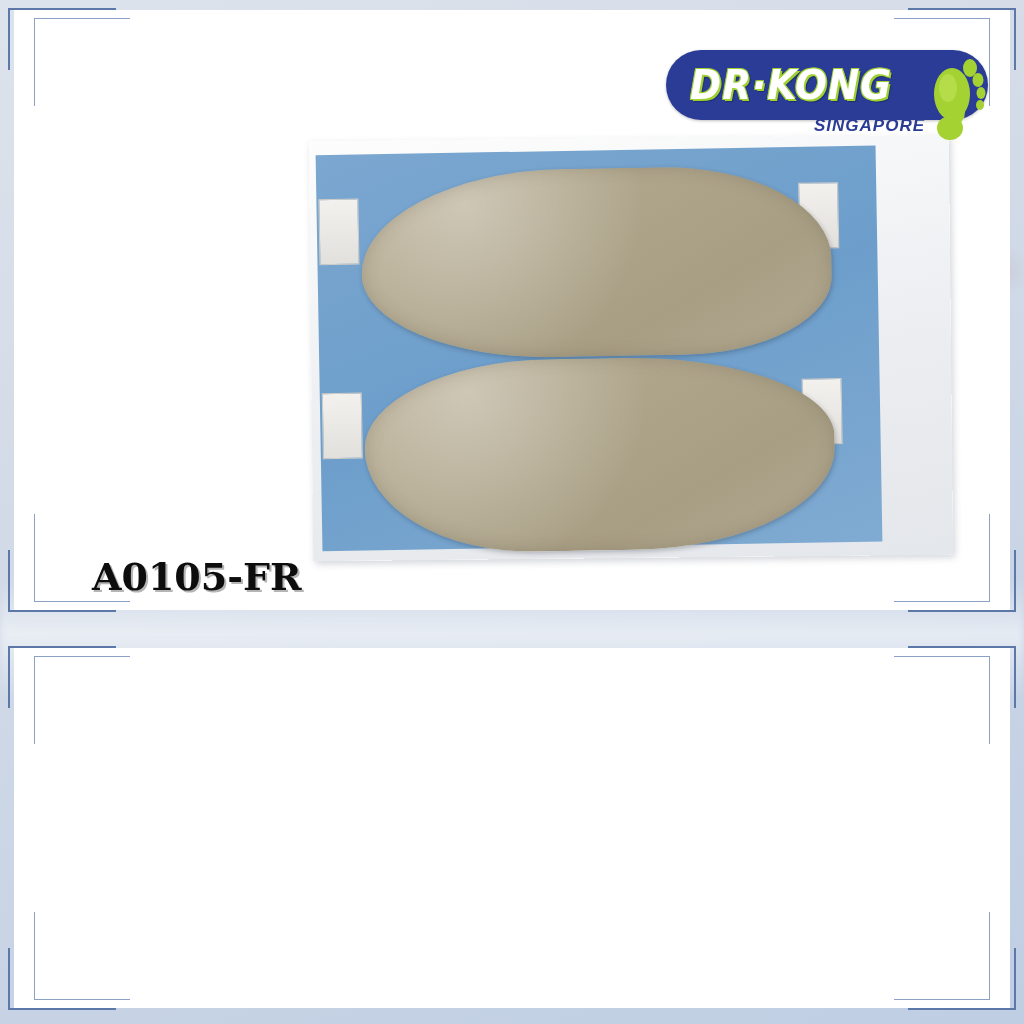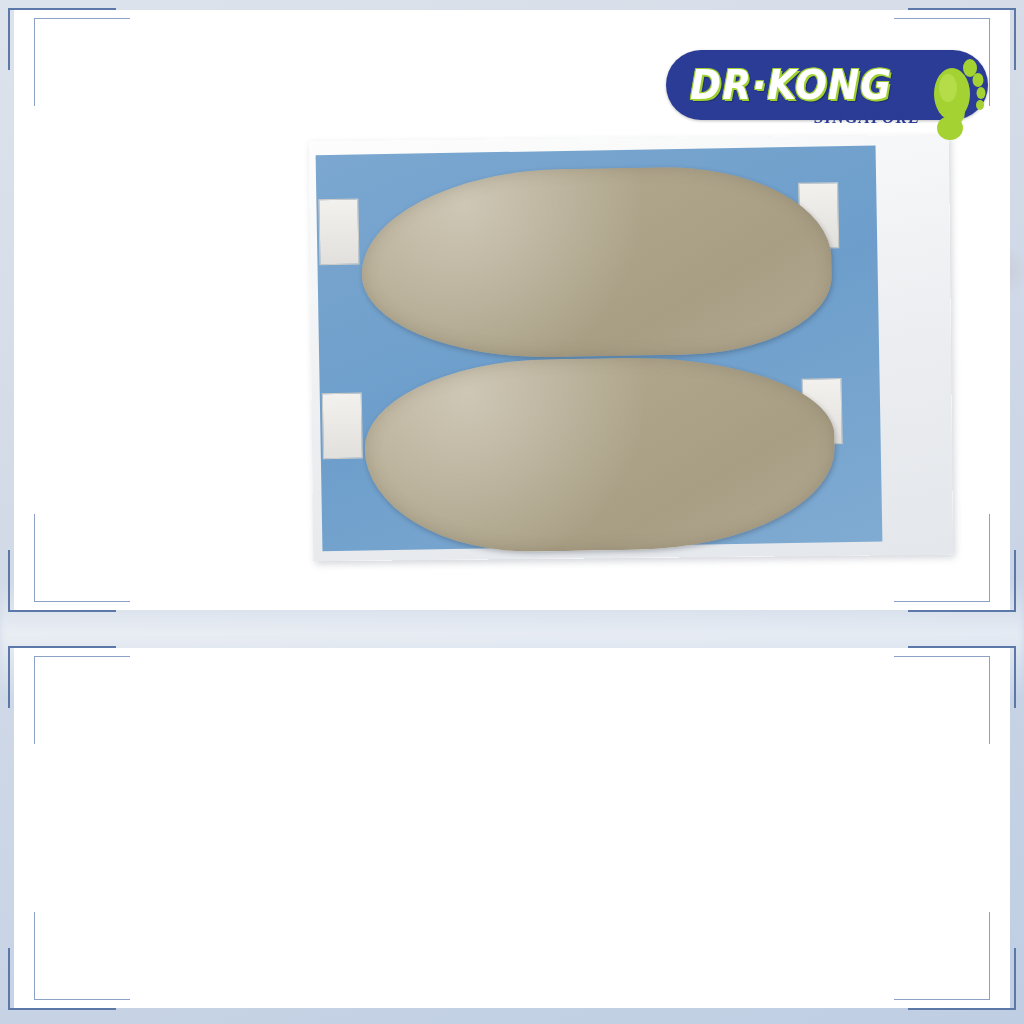--- a/index.html
+++ b/index.html
@@ -62,22 +62,22 @@
     letter-spacing:1px; color:#ffffff;
     text-shadow: 2px 2px 0 #9fd130, -1px -1px 0 #9fd130, 1px -1px 0 #9fd130, -1px 1px 0 #9fd130, 3px 3px 1px rgba(0,0,0,.25);
     transform:scaleX(.94);
     transform-origin:left center;
     white-space:nowrap;
   }
   #logo-foot {
     position:absolute; left:272px; top:14px; width:62px; height:92px;
   }
   #logo-sub {
-    position:absolute; left:160px; top:70px;
-    font-family:Liberation Serif, serif;
+    position:absolute; left:160px; top:78px;
+    font-family:Liberation Sans, sans-serif;
     font-size:17px; font-weight:bold; font-style:italic;
     color:#2a3c96; letter-spacing:1px;
   }
   #hero {
     position:absolute; left:297px; top:128px;
     width:340px; height:430px;
   }
   
   #paper {
     position:absolute; left:0; top:0; width:640px; height:420px;
@@ -155,20 +155,21 @@
         <ellipse cx="44" cy="16" rx="7" ry="9" fill="#a4d232"></ellipse>
         <ellipse cx="52" cy="28" rx="5.5" ry="7" fill="#a4d232"></ellipse>
         <ellipse cx="55" cy="41" rx="4.5" ry="6" fill="#a4d232"></ellipse>
         <ellipse cx="54" cy="53" rx="4" ry="5" fill="#a4d232"></ellipse>
         <ellipse cx="22" cy="36" rx="9" ry="14" fill="#c2e45c" opacity=".55"></ellipse>
       </svg>
     </div>
     <div id="logo-sub">SINGAPORE</div>
   </div>
 
+  <div id="product-code">A0105-FR</div>
 
   <div class="bracket" style="left:-6px;top:-2px;width:120px;height:110px;">
     <span class="b-outer-h" style="left:0;top:0;width:108px;"></span>
     <span class="b-outer-v" style="left:0;top:0;height:62px;"></span>
     <span class="b-inner-h" style="left:26px;top:10px;width:96px;"></span>
     <span class="b-inner-v" style="left:26px;top:10px;height:88px;"></span>
   </div>
   <div class="bracket" style="right:-6px;top:-2px;width:120px;height:110px;">
     <span class="b-outer-h" style="right:0;top:0;width:108px;"></span>
     <span class="b-outer-v" style="right:0;top:0;height:62px;"></span>

